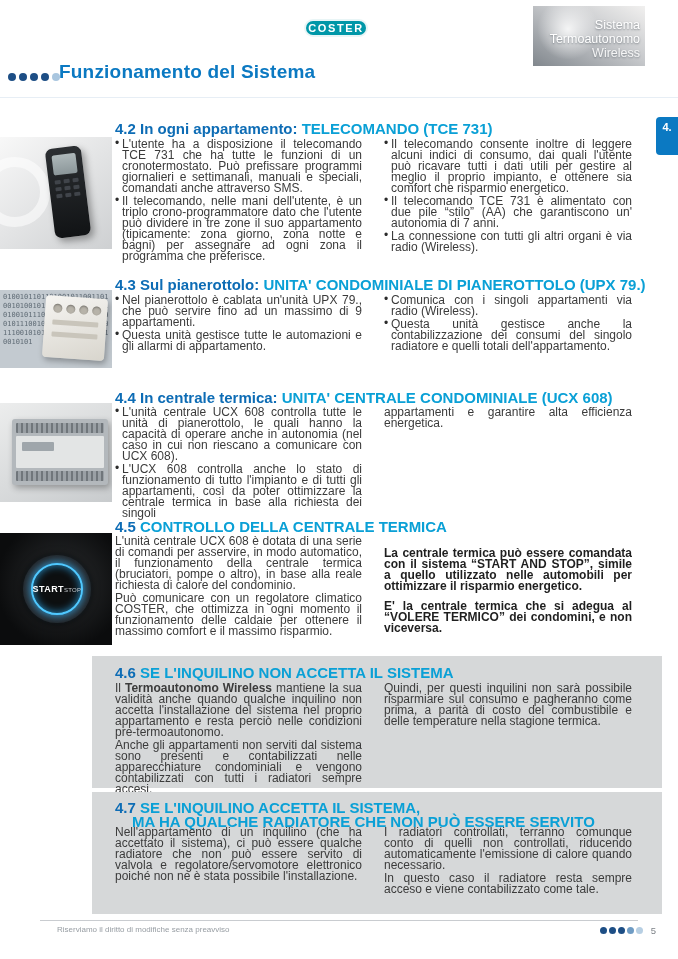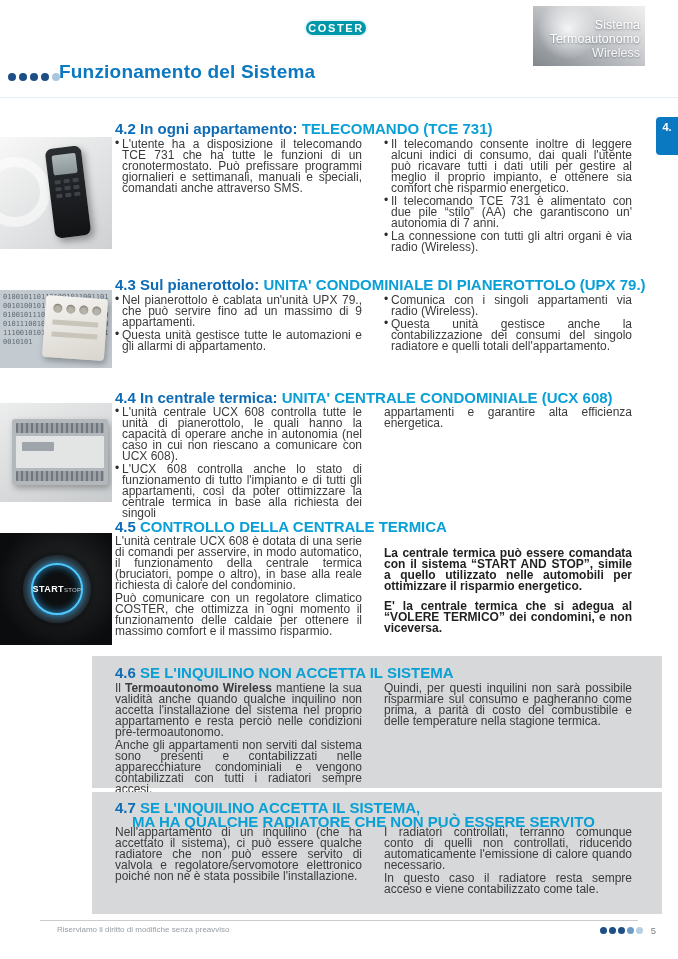--- a/index.html
+++ b/index.html
@@ -149,20 +149,21 @@
           <i></i>
           <i></i>
           <i></i>
           <i></i>
           <i></i>
       </div>
     </div>
   </div>
   <div class="col" style="left:115px; top:139px">
     <p class="bullet">L'utente ha a disposizione il telecomando TCE 731 che ha tutte le funzioni di un cronotermostato. Può prefissare programmi giornalieri e settimanali, manuali e speciali, comandati anche attraverso SMS.</p>
+    <p class="bullet">Il telecomando, nelle mani dell'utente, è un triplo crono-programmatore dato che l'utente può dividere in tre zone il suo appartamento (tipicamente: zona giorno, zona notte e bagni) per assegnare ad ogni zona il programma che preferisce.</p>
   </div>
   <div class="col" style="left:384px; top:139px; width:248px">
     <p class="bullet">Il telecomando consente inoltre di leggere alcuni indici di consumo, dai quali l'utente può ricavare tutti i dati utili per gestire al meglio il proprio impianto, e ottenere sia comfort che risparmio energetico.</p>
     <p class="bullet">Il telecomando TCE 731 è alimentato con due pile “stilo” (AA) che garantiscono un' autonomia di 7 anni.</p>
     <p class="bullet">La connessione con tutti gli altri organi è via radio (Wireless).</p>
   </div>
 
   <div class="h" style="top:276px">
     <span class="hn">4.3</span>
     <span class="hp">Sul pianerottolo:</span>

